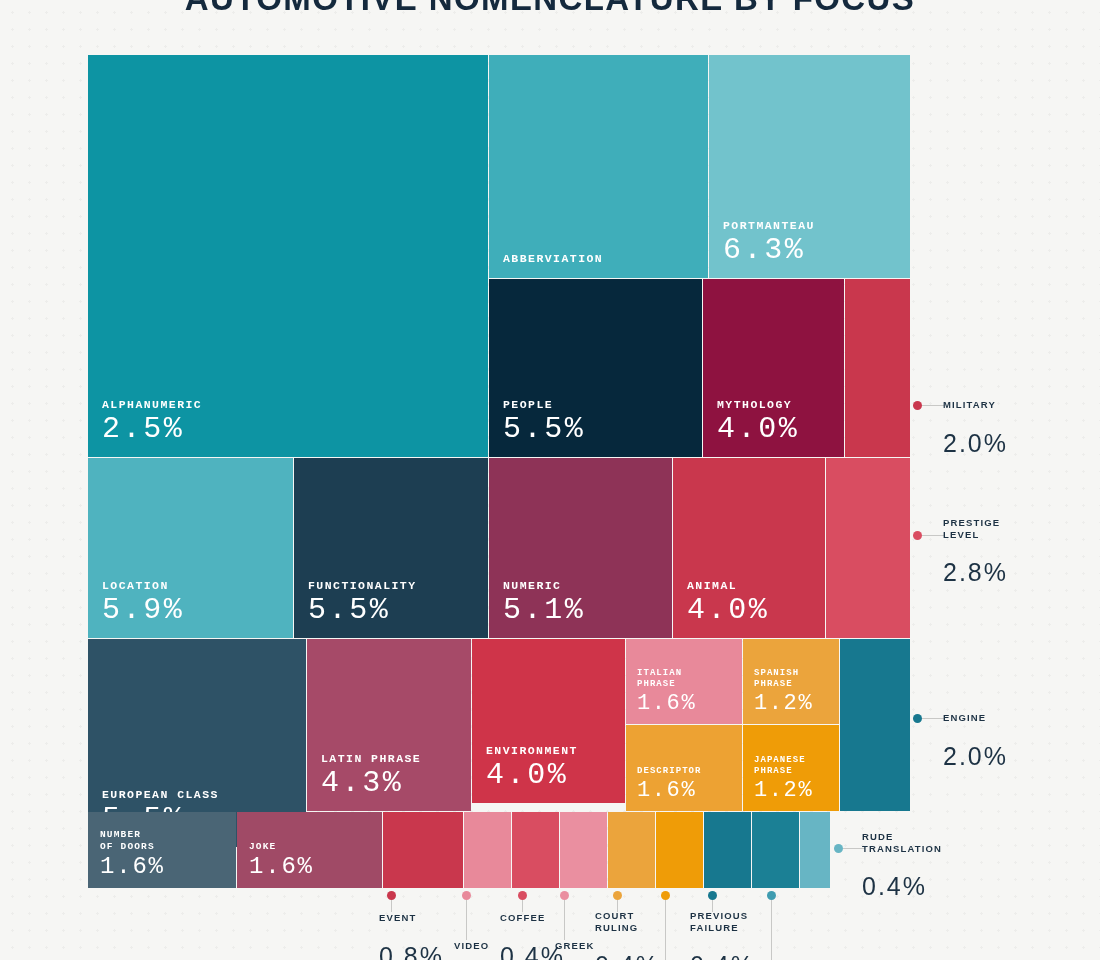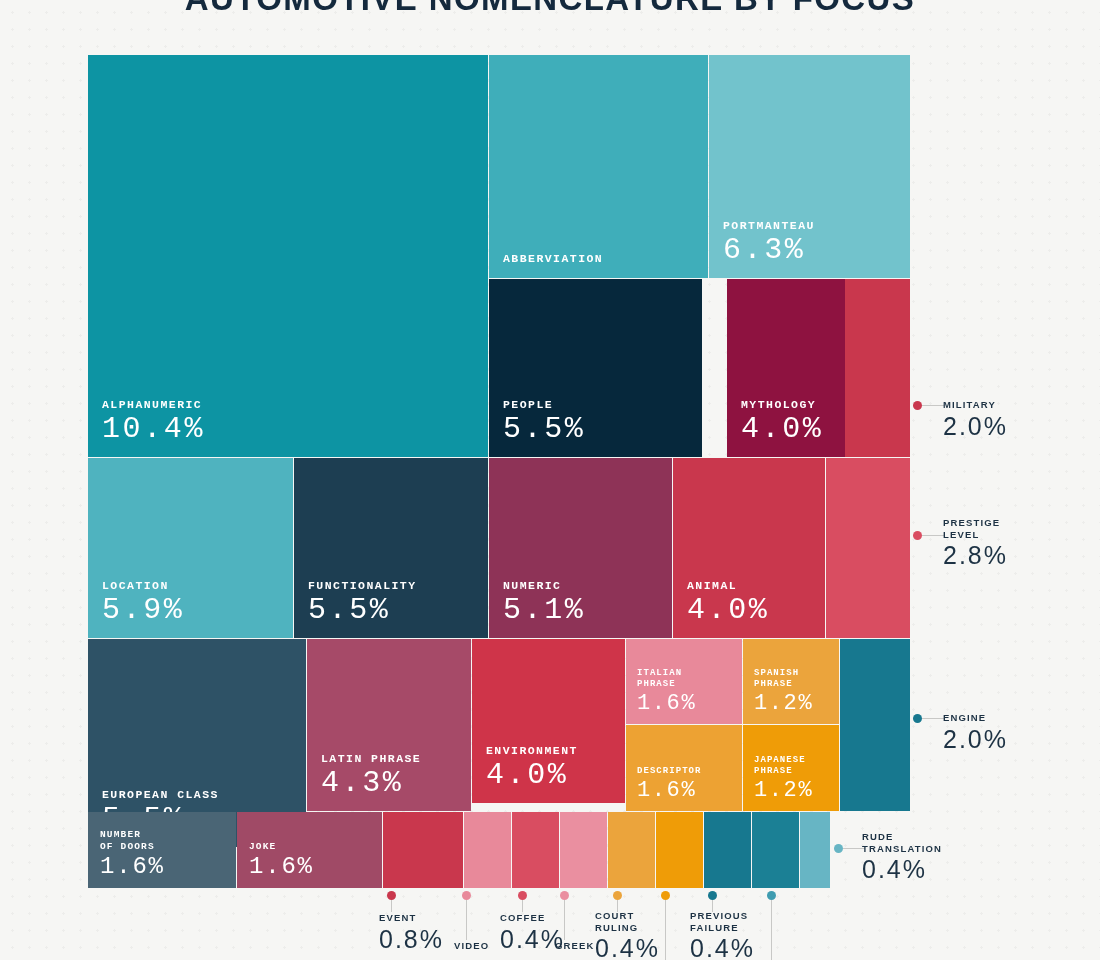--- a/index.html
+++ b/index.html
@@ -91,38 +91,38 @@
     color: #1d3244;
     text-transform: uppercase;
     white-space: pre-line;
   }
   .callout-value {
     font-size: 25px;
     font-weight: 300;
     letter-spacing: 2px;
     line-height: 29px;
     color: #1d3244;
-    margin-top: 1px;
+    margin-top: 18px;
   }
   .callout.right .callout-line { height: 1px; top: 4px; }
   .callout.bottom .callout-line { width: 1px; left: 4px; }
 </style>
 </head>
 <body>
 
 <div id="root">
 
   <div id="title">AUTOMOTIVE NOMENCLATURE BY FOCUS</div>
 
   <div id="treemap">
 
     <div class="cell" style="left:0px; top:0px; width:400px; height:402px; background:#0d94a3;">
       <div class="cell-inner">
         <div class="cell-label">ALPHANUMERIC</div>
-        <div class="cell-value">10.4%</div>
+        <div class="cell-value">2.5%</div>
       </div>
     </div>
 
     <div class="cell" style="left:401px; top:0px; width:219px; height:223px; background:#3faeba;">
       <div class="cell-inner">
         <div class="cell-label">ABBERVIATION</div>
       </div>
     </div>
 
     <div class="cell" style="left:621px; top:0px; width:201px; height:223px; background:#72c3cc;">
@@ -132,21 +132,21 @@
       </div>
     </div>
 
     <div class="cell" style="left:401px; top:224px; width:213px; height:178px; background:#06283c;">
       <div class="cell-inner">
         <div class="cell-label">PEOPLE</div>
         <div class="cell-value">5.5%</div>
       </div>
     </div>
 
-    <div class="cell" style="left:639px; top:224px; width:141px; height:178px; background:#8e1240;">
+    <div class="cell" style="left:615px; top:224px; width:141px; height:178px; background:#8e1240;">
       <div class="cell-inner">
         <div class="cell-label">MYTHOLOGY</div>
         <div class="cell-value">4.0%</div>
       </div>
     </div>
 
     <div class="cell" style="left:757px; top:224px; width:65px; height:178px; background:#c9374d;"></div>
 
     <div class="cell" style="left:0px; top:403px; width:205px; height:180px; background:#4fb3bf;">
       <div class="cell-inner">

